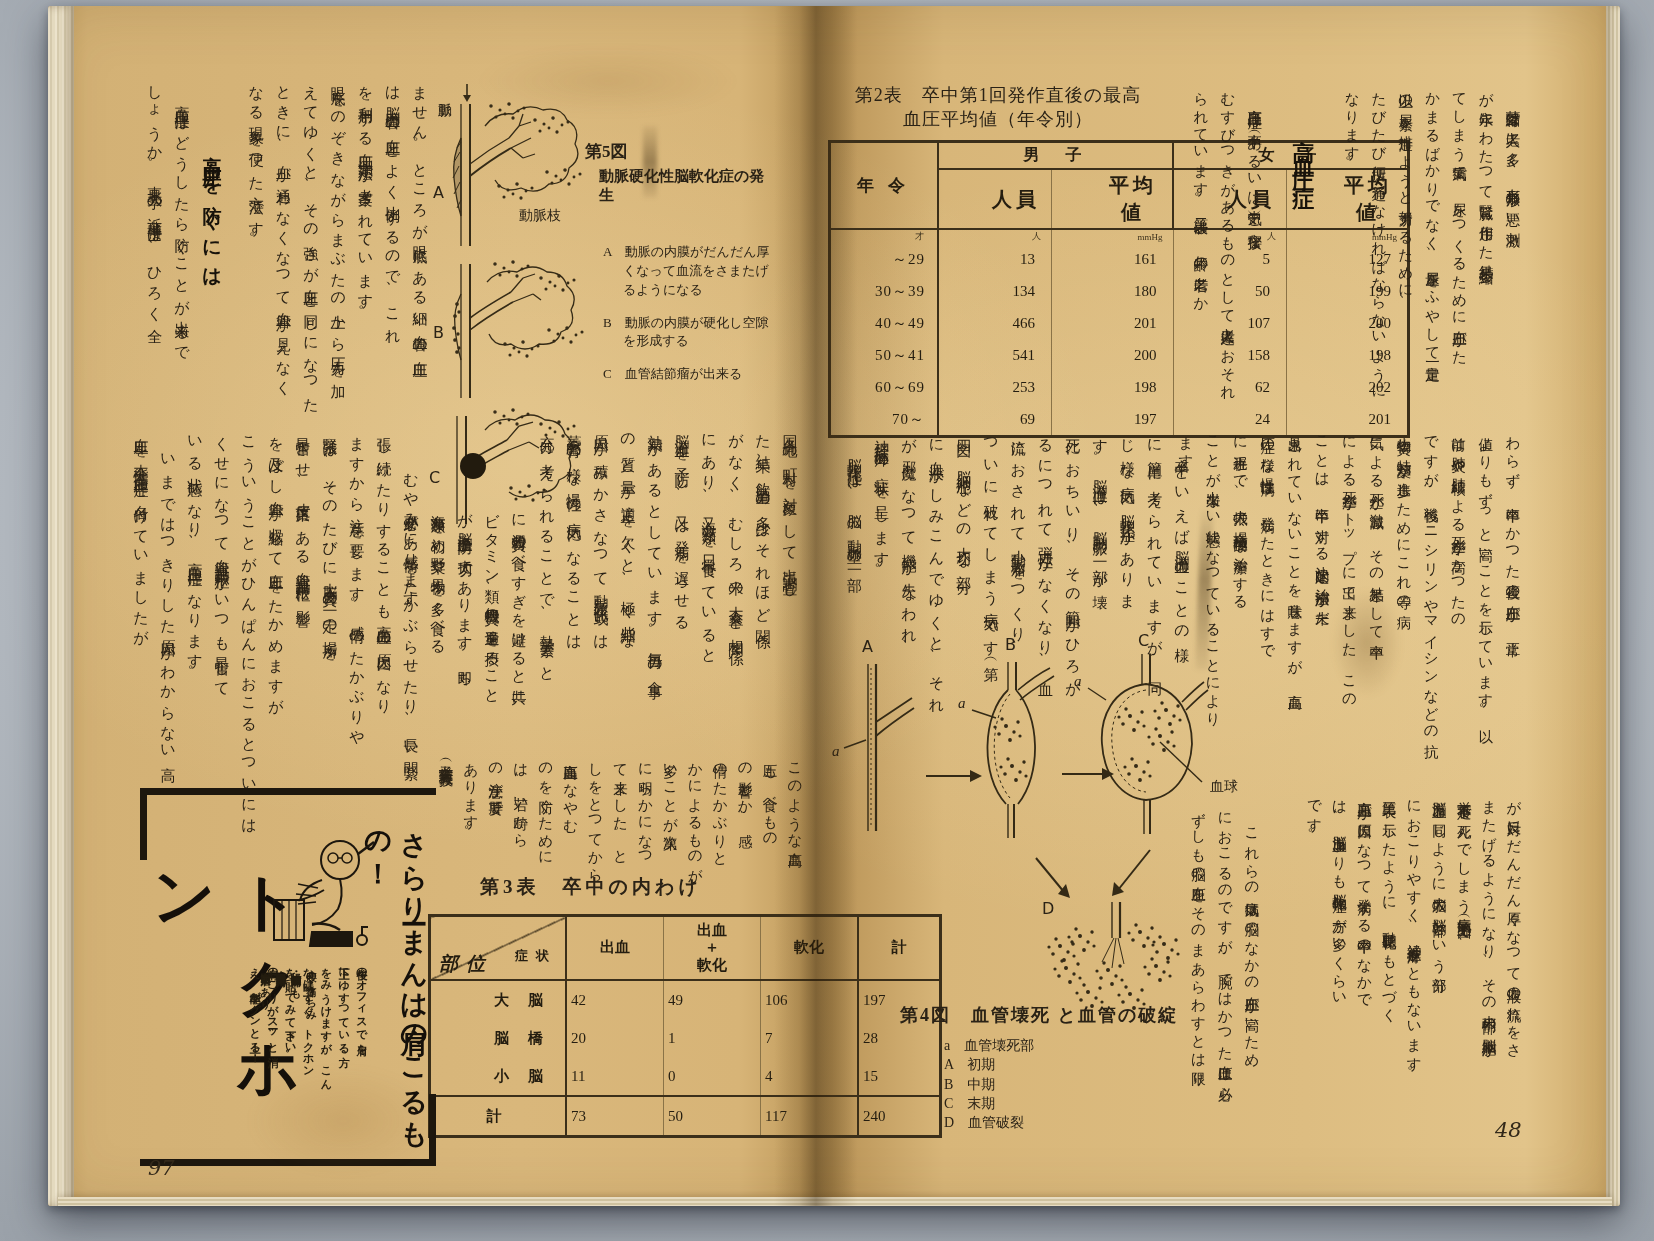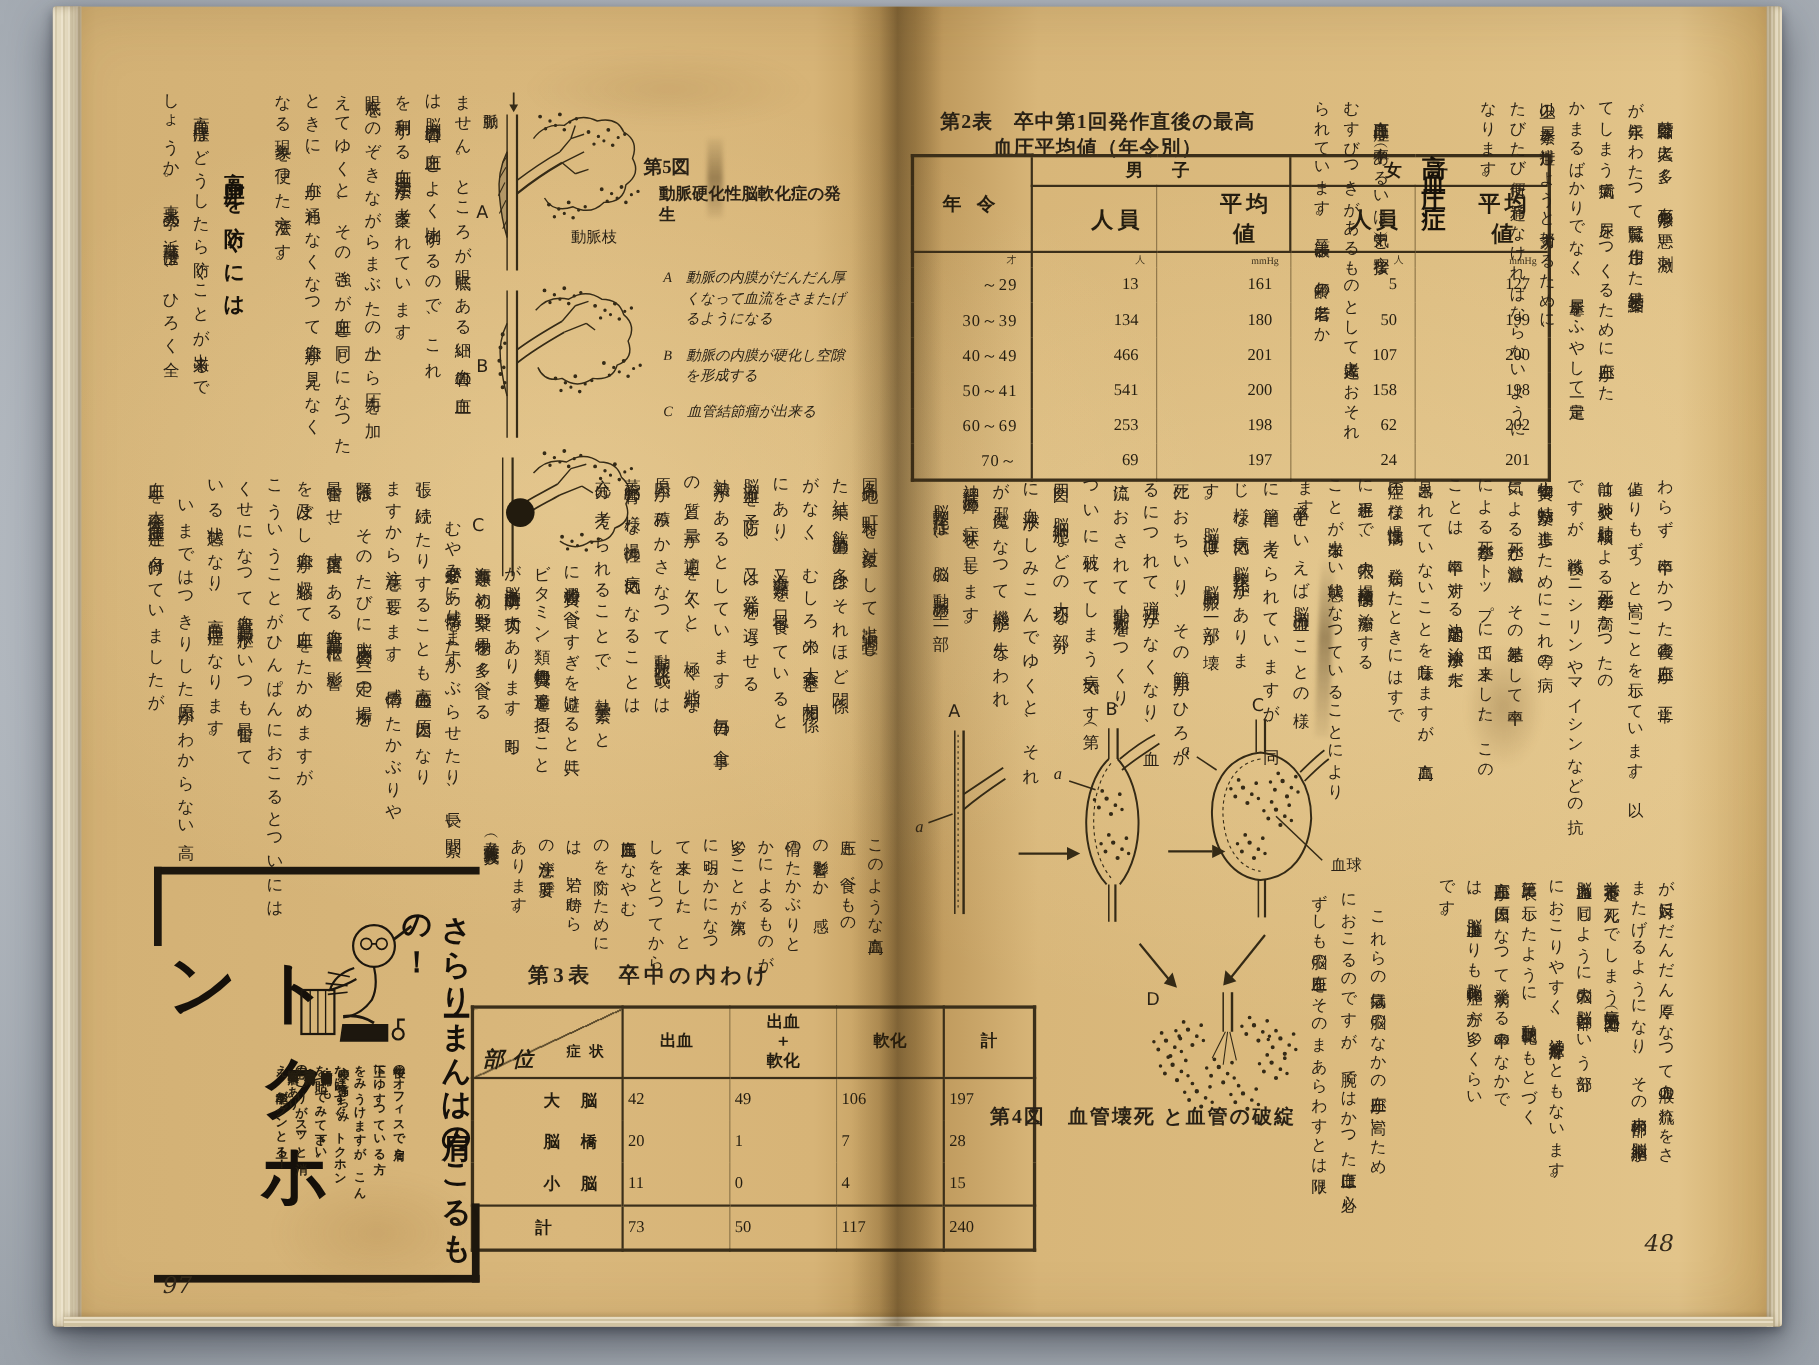--- a/index.html
+++ b/index.html
@@ -35,21 +35,21 @@
   .stain3{left:1284px;top:582px;width:70px;height:110px;background:radial-gradient(closest-side,rgba(90,60,20,0.25),transparent);filter:blur(3px);}
   .stain4{left:200px;top:1060px;width:190px;height:110px;background:radial-gradient(closest-side,rgba(140,92,32,0.16),transparent);filter:blur(5px);}
   .stain5{left:430px;top:40px;width:260px;height:70px;background:radial-gradient(closest-side,rgba(120,80,28,0.12),transparent);filter:blur(5px);}
 
   .vt{position:absolute;writing-mode:vertical-rl;color:#2a2216;}
   .vt>div{white-space:nowrap;}
   .vt-head-l{font-weight:bold;font-size:19px;letter-spacing:7px;margin:66px 11px 0 11px;color:#17120a;}
   .vt-head-r{font-weight:bold;font-size:22px;letter-spacing:16px;margin:40px 15px 0 15px;color:#17120a;}
 
   .hcap{position:absolute;color:#2a2216;}
-  .legend>div{white-space:normal;font-style:italic;}
+  .legend>div{white-space:normal;}
 
   table{border-collapse:collapse;color:#241d10;}
   .tbl{position:absolute;background:rgba(0,0,0,0);}
   .t2 table,.t3 table{border:3px solid #3b2f1a;}
   .t2 th{font-size:16px;font-weight:bold;padding:2px 6px;}
   .t2 td{font-size:15px;text-align:right;padding:1px 16px 1px 4px;height:30px;}
   .t2 .units td{font-size:9px;height:13px;padding:0 10px 0 0;color:#3c311c;}
   .t2 .hr1 th{border-bottom:2px solid #3b2f1a;}
   .t2 .agecell{border-right:2.5px solid #3b2f1a;border-bottom:2px solid #3b2f1a;font-size:17px;letter-spacing:14px;padding-left:14px;}
   .t2 .sexcell{border-bottom:2px solid #3b2f1a;letter-spacing:26px;padding-left:26px;}
@@ -340,21 +340,21 @@
     <div class="vt ad-uses" data-name="ad-uses-text" style="position:absolute;">
         <div data-name="text-column">腰の痛・うちみ</div>
         <div data-name="text-column">神経痛・歯痛頭痛にも</div>
         <div data-name="text-column">定価五〇円・徳用百円</div>
         <div data-name="text-column">全国有名薬店にあり</div>
       </div>
   </div>
 
   <div class="pageno" data-name="page-number-left" style="left:100px;top:1150px;">97</div>
 
-  <div class="hcap" data-name="table2-title" style="left:780px;top:77px;width:340px;text-align:center;font-weight:bold;margin-top:15px;">
+  <div class="hcap" data-name="table2-title" style="left:780px;top:77px;width:340px;text-align:center;font-weight:normal;">
     <div style="font-size:18px;letter-spacing:1px;" data-name="table2-title-line1">第2表　卒中第1回発作直後の最高</div>
     <div style="font-size:18px;letter-spacing:1px;" data-name="table2-title-line2">血圧平均値（年令別）</div>
   </div>
   <div class="tbl t2" data-name="table2" style="left:780px;top:134px;">
     <table>
       <thead>
         <tr class="hr1">
           <th class="agecell" rowspan="2" style="width:86px;" data-name="table2-header-age">年令</th>
           <th class="sexcell mcell" colspan="2" style="width:124px;" data-name="table2-header-male">男子</th>
           <th class="sexcell" colspan="2" style="width:124px;" data-name="table2-header-female">女子</th>
@@ -532,20 +532,27 @@
     <text class="figlab" x="175" y="24" data-name="fig4-stage-b-label">B</text>
     <text class="figlab" x="308" y="20" data-name="fig4-stage-c-label">C</text>
     <text class="figlab" x="212" y="288" data-name="fig4-stage-d-label">D</text>
     <text x="2" y="130" style="font-style:italic;font-size:15px;" data-name="fig4-a-pointer-label-1">a</text>
     <text x="128" y="82" style="font-style:italic;font-size:15px;" data-name="fig4-a-pointer-label-2">a</text>
     <text x="244" y="60" style="font-style:italic;font-size:15px;" data-name="fig4-a-pointer-label-3">a</text>
   </svg>
   <div class="hcap" data-name="fig4-kekkyu-label" style="left:1162px;top:772px;font-size:14px;">血球</div>
 
   <div class="hcap" data-name="figure4-caption" style="left:852px;top:997px;font-size:18px;font-weight:bold;letter-spacing:2px;">第4図　血管壊死 と血管の破綻</div>
+  <div class="hcap legend" data-name="figure4-legend" style="left:896px;top:1030px;font-size:14px;line-height:1.38;">
+      <div data-name="fig4-legend-item">a　血管壊死部</div>
+      <div data-name="fig4-legend-item">A　初期</div>
+      <div data-name="fig4-legend-item">B　中期</div>
+      <div data-name="fig4-legend-item">C　末期</div>
+      <div data-name="fig4-legend-item">D　血管破裂</div>
+    </div>
 
   <div class="vt" data-name="text-block-brain-bp" style="left:1125px;top:796px;width:92px;height:336px;font-size:14.5px;line-height:1.85;letter-spacing:1.5px;">
       <div data-name="text-column">　これらの病気は脳のなかの血圧が高いため</div>
       <div data-name="text-column">におこるのですが、腕ではかつた血圧は必ら</div>
       <div data-name="text-column">ずしも脳の血圧をそのまゝあらわすとは限り</div>
     </div>
   <div class="vt" data-name="text-block-softening" style="left:1240px;top:784px;width:238px;height:350px;font-size:14.5px;line-height:1.72;letter-spacing:1.5px;">
       <div data-name="text-column">が反対にだんだん厚くなつて血液の流れをさ</div>
       <div data-name="text-column">またげるようになり、その末梢部の脳細胞が</div>
       <div data-name="text-column">栄養不足で死んでしまう病気（第五図）で、</div>

